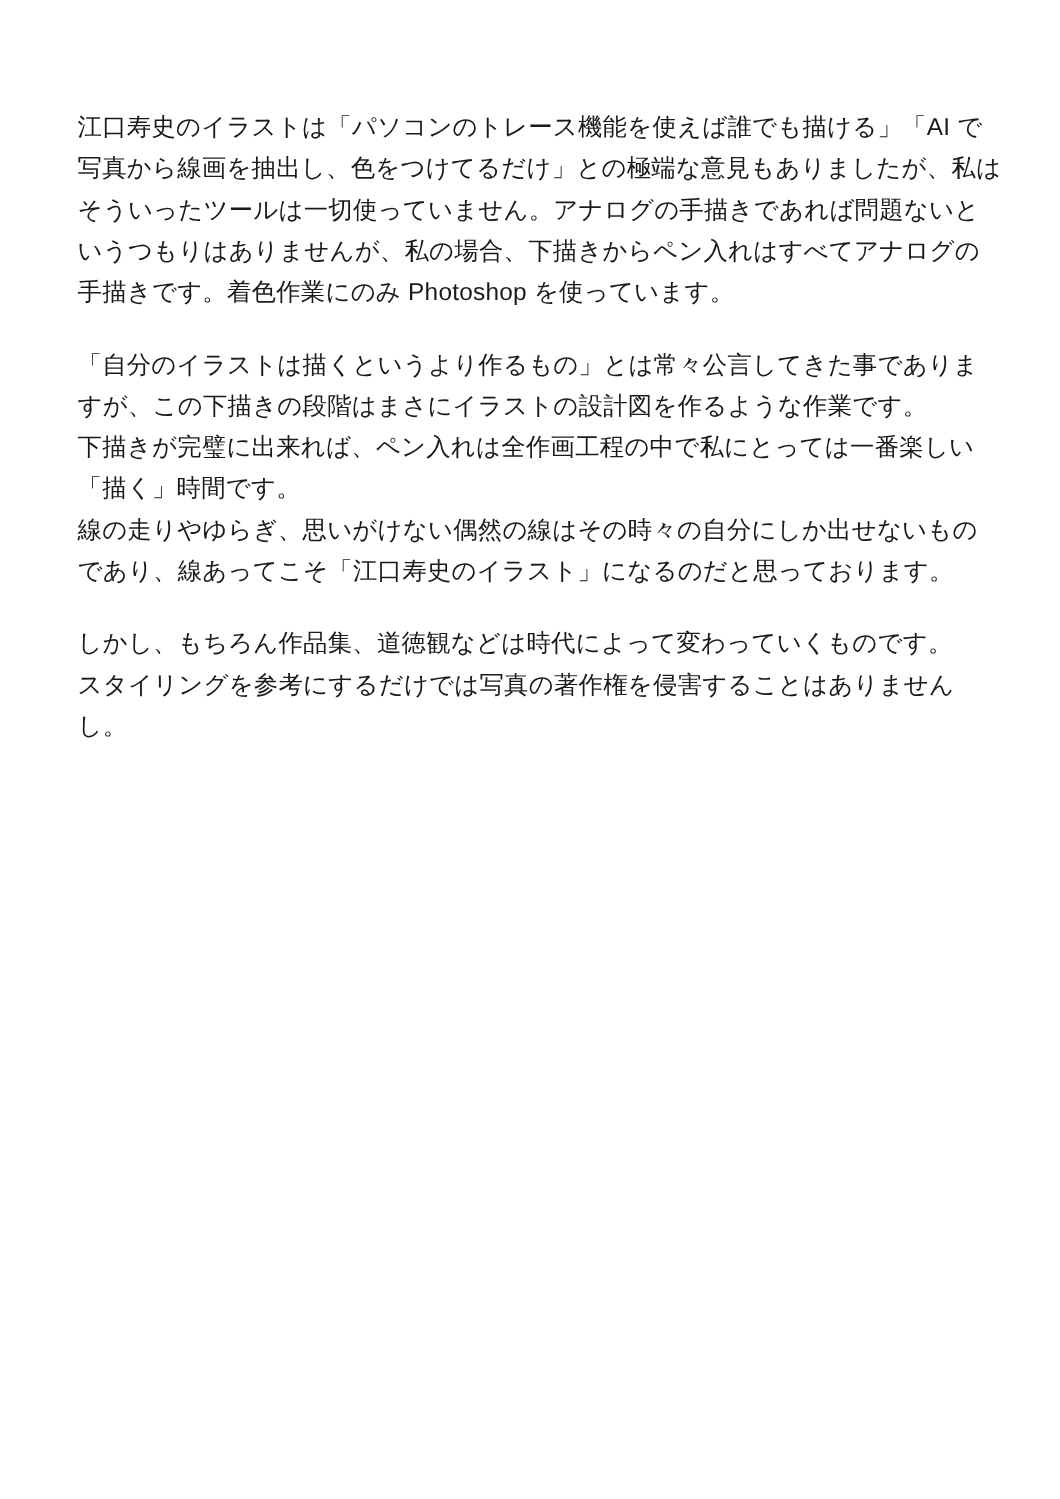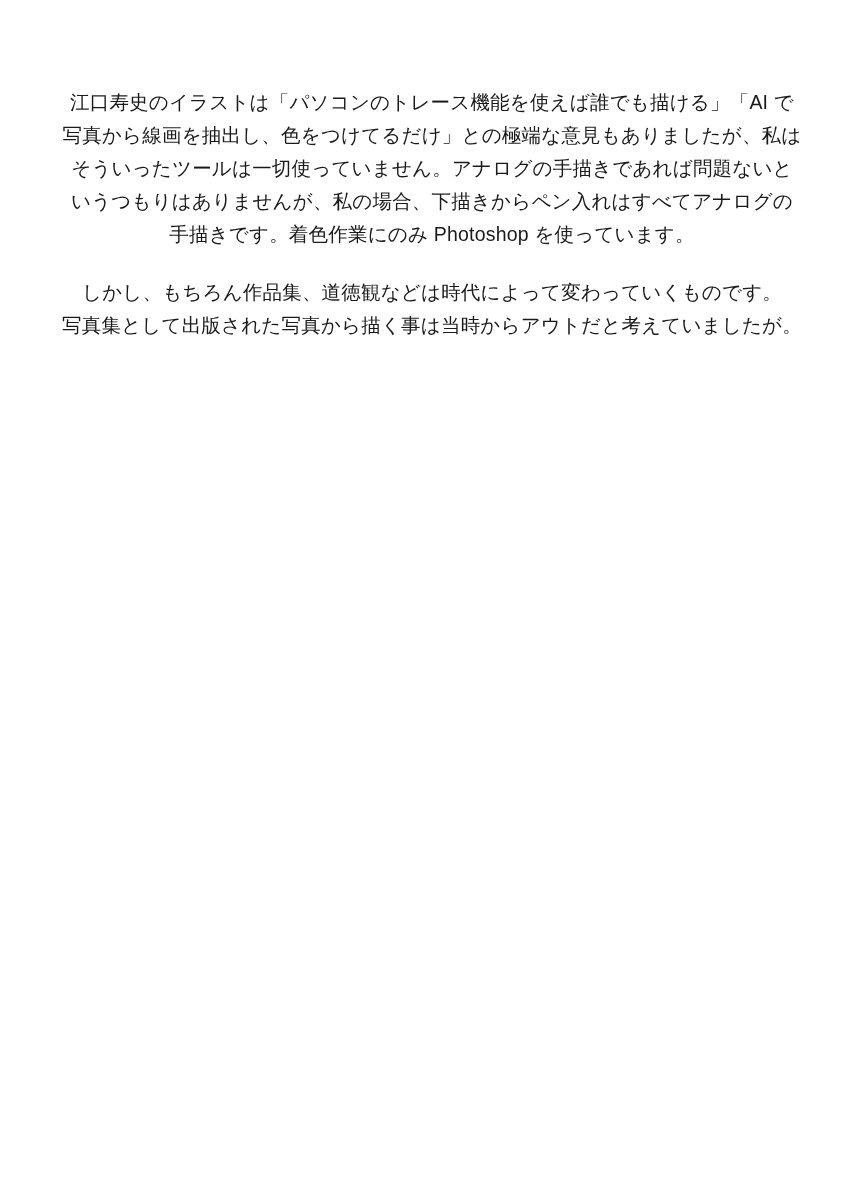--- a/index.html
+++ b/index.html
@@ -23,42 +23,46 @@
   .doc-text {
     color: #1a1a1a;
     font-size: 19.5px;
     line-height: 33px;
     font-weight: 500;
     letter-spacing: 0.2px;
     text-align: left;
   }
   .paragraph {
     margin: 0 0 25px 0;
-    text-align: center;
   }
   .segment {
     
     overflow-wrap: break-word;
     line-break: strict;
   }
 </style>
 </head>
 <body>
 
 <div class="page">
   <div class="doc-text">
 
     <div class="paragraph">
       <div class="segment">江口寿史のイラストは「パソコンのトレース機能を使えば誰でも描ける」「AI で写真から線画を抽出し、色をつけてるだけ」との極端な意見もありましたが、私はそういったツールは一切使っていません。アナログの手描きであれば問題ないというつもりはありませんが、私の場合、下描きからペン入れはすべてアナログの手描きです。着色作業にのみ Photoshop を使っています。</div>
     </div>
 
+    <div class="paragraph">
+      <div class="segment">「自分のイラストは描くというより作るもの」とは常々公言してきた事でありますが、この下描きの段階はまさにイラストの設計図を作るような作業です。</div>
+      <div class="segment">下描きが完璧に出来れば、ペン入れは全作画工程の中で私にとっては一番楽しい「描く」時間です。</div>
+      <div class="segment">線の走りやゆらぎ、思いがけない偶然の線はその時々の自分にしか出せないものであり、線あってこそ「江口寿史のイラスト」になるのだと思っております。</div>
+    </div>
 
 
     <div class="paragraph">
       <div class="segment">しかし、もちろん作品集、道徳観などは時代によって変わっていくものです。</div>
-      <div class="segment">写真集として出版された写真から描く事は当時からアウトだと考えていましたが。</div>
+      <div class="segment">スタイリングを参考にするだけでは写真の著作権を侵害することはありませんし。</div>
     </div>
 
     <div class="paragraph">
     </div>
 
   </div>
 </div>
 
 </body></html>

